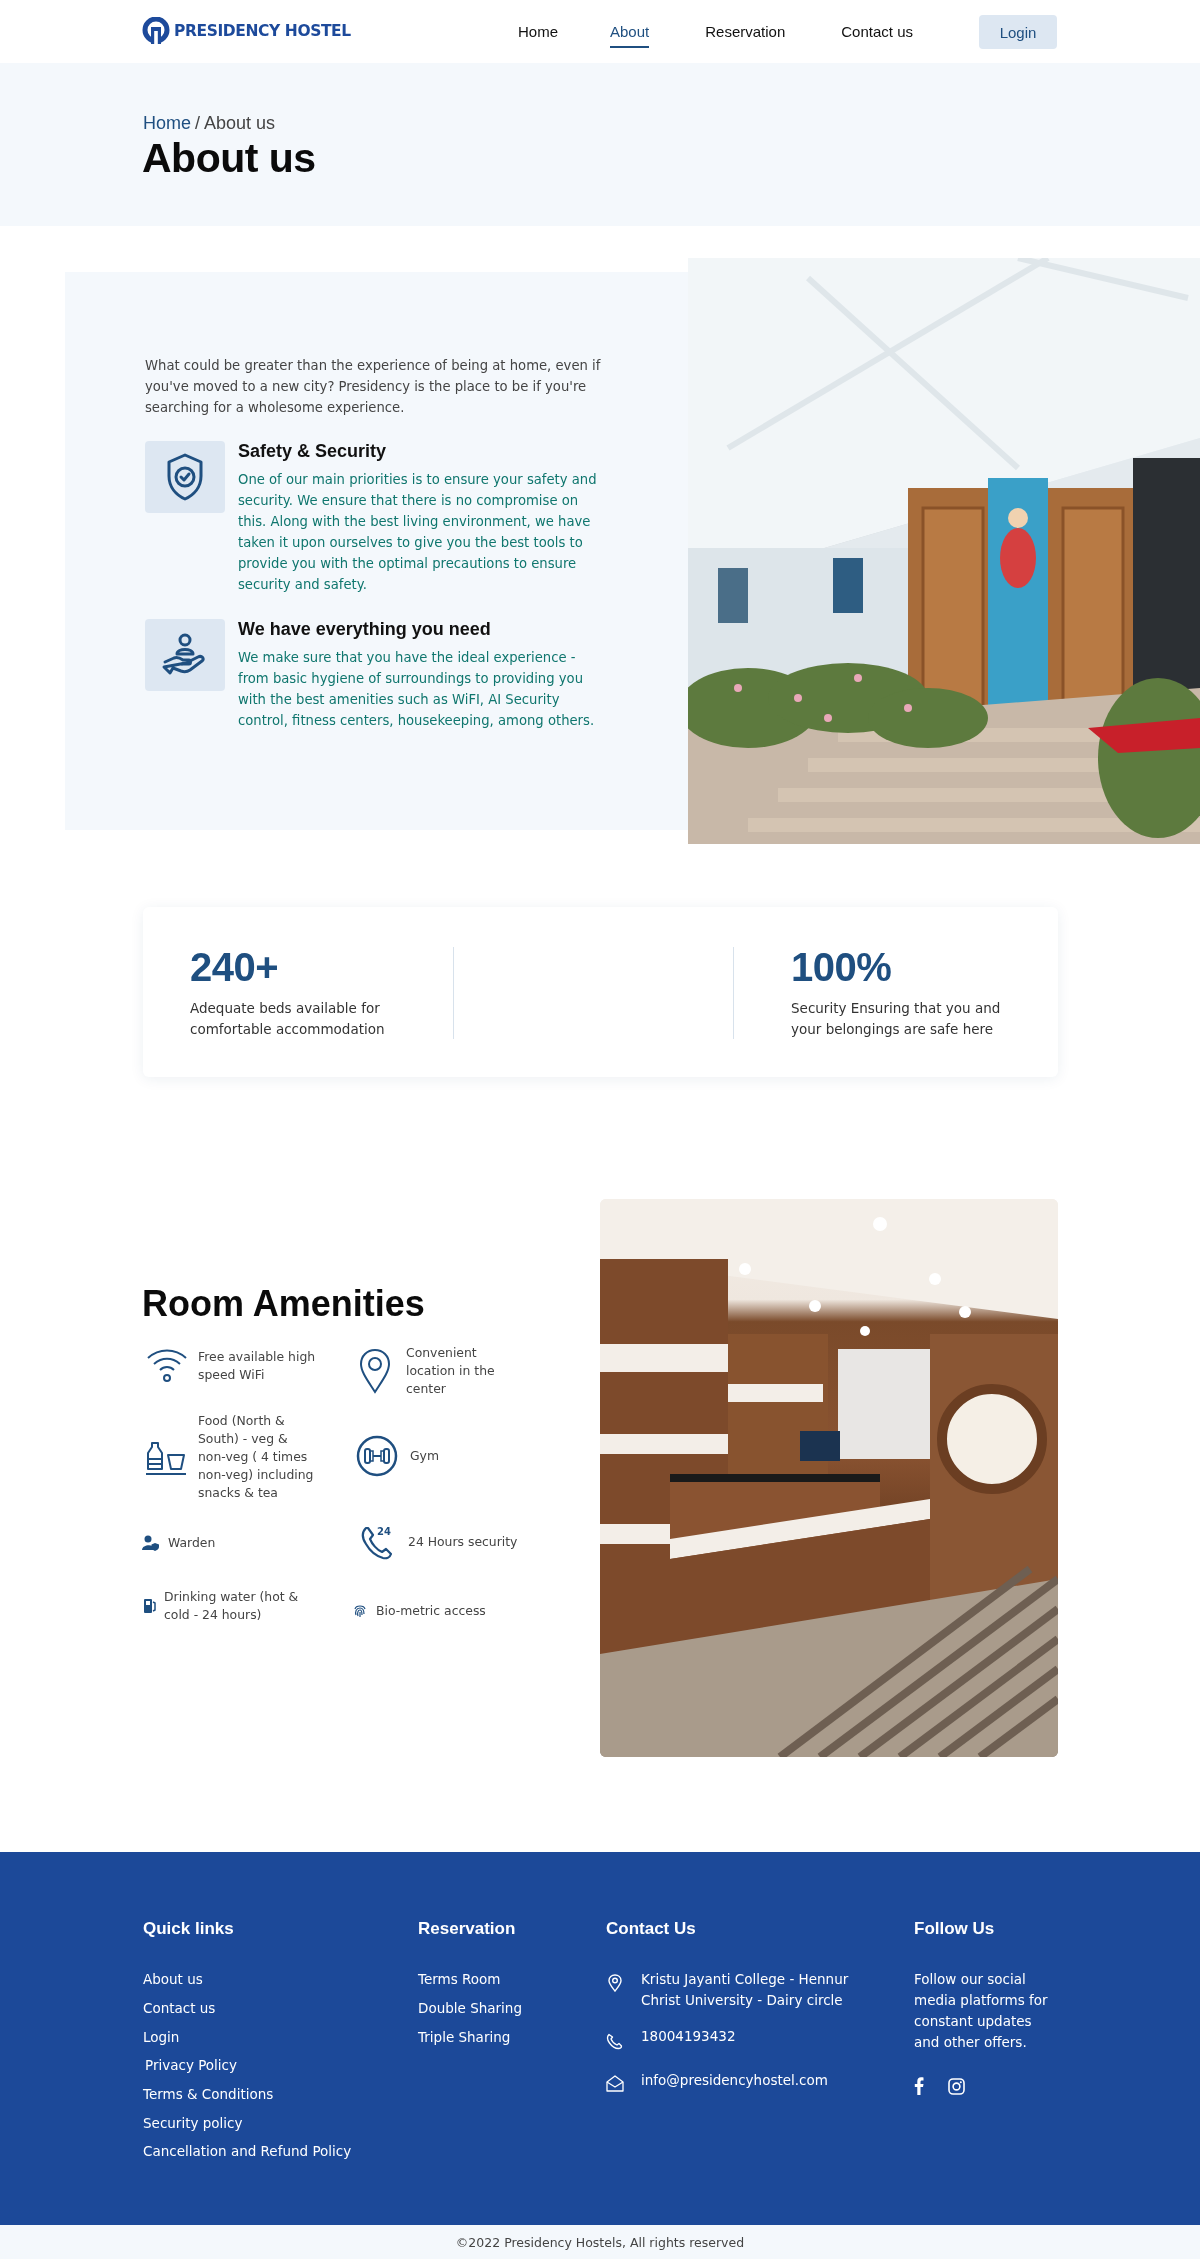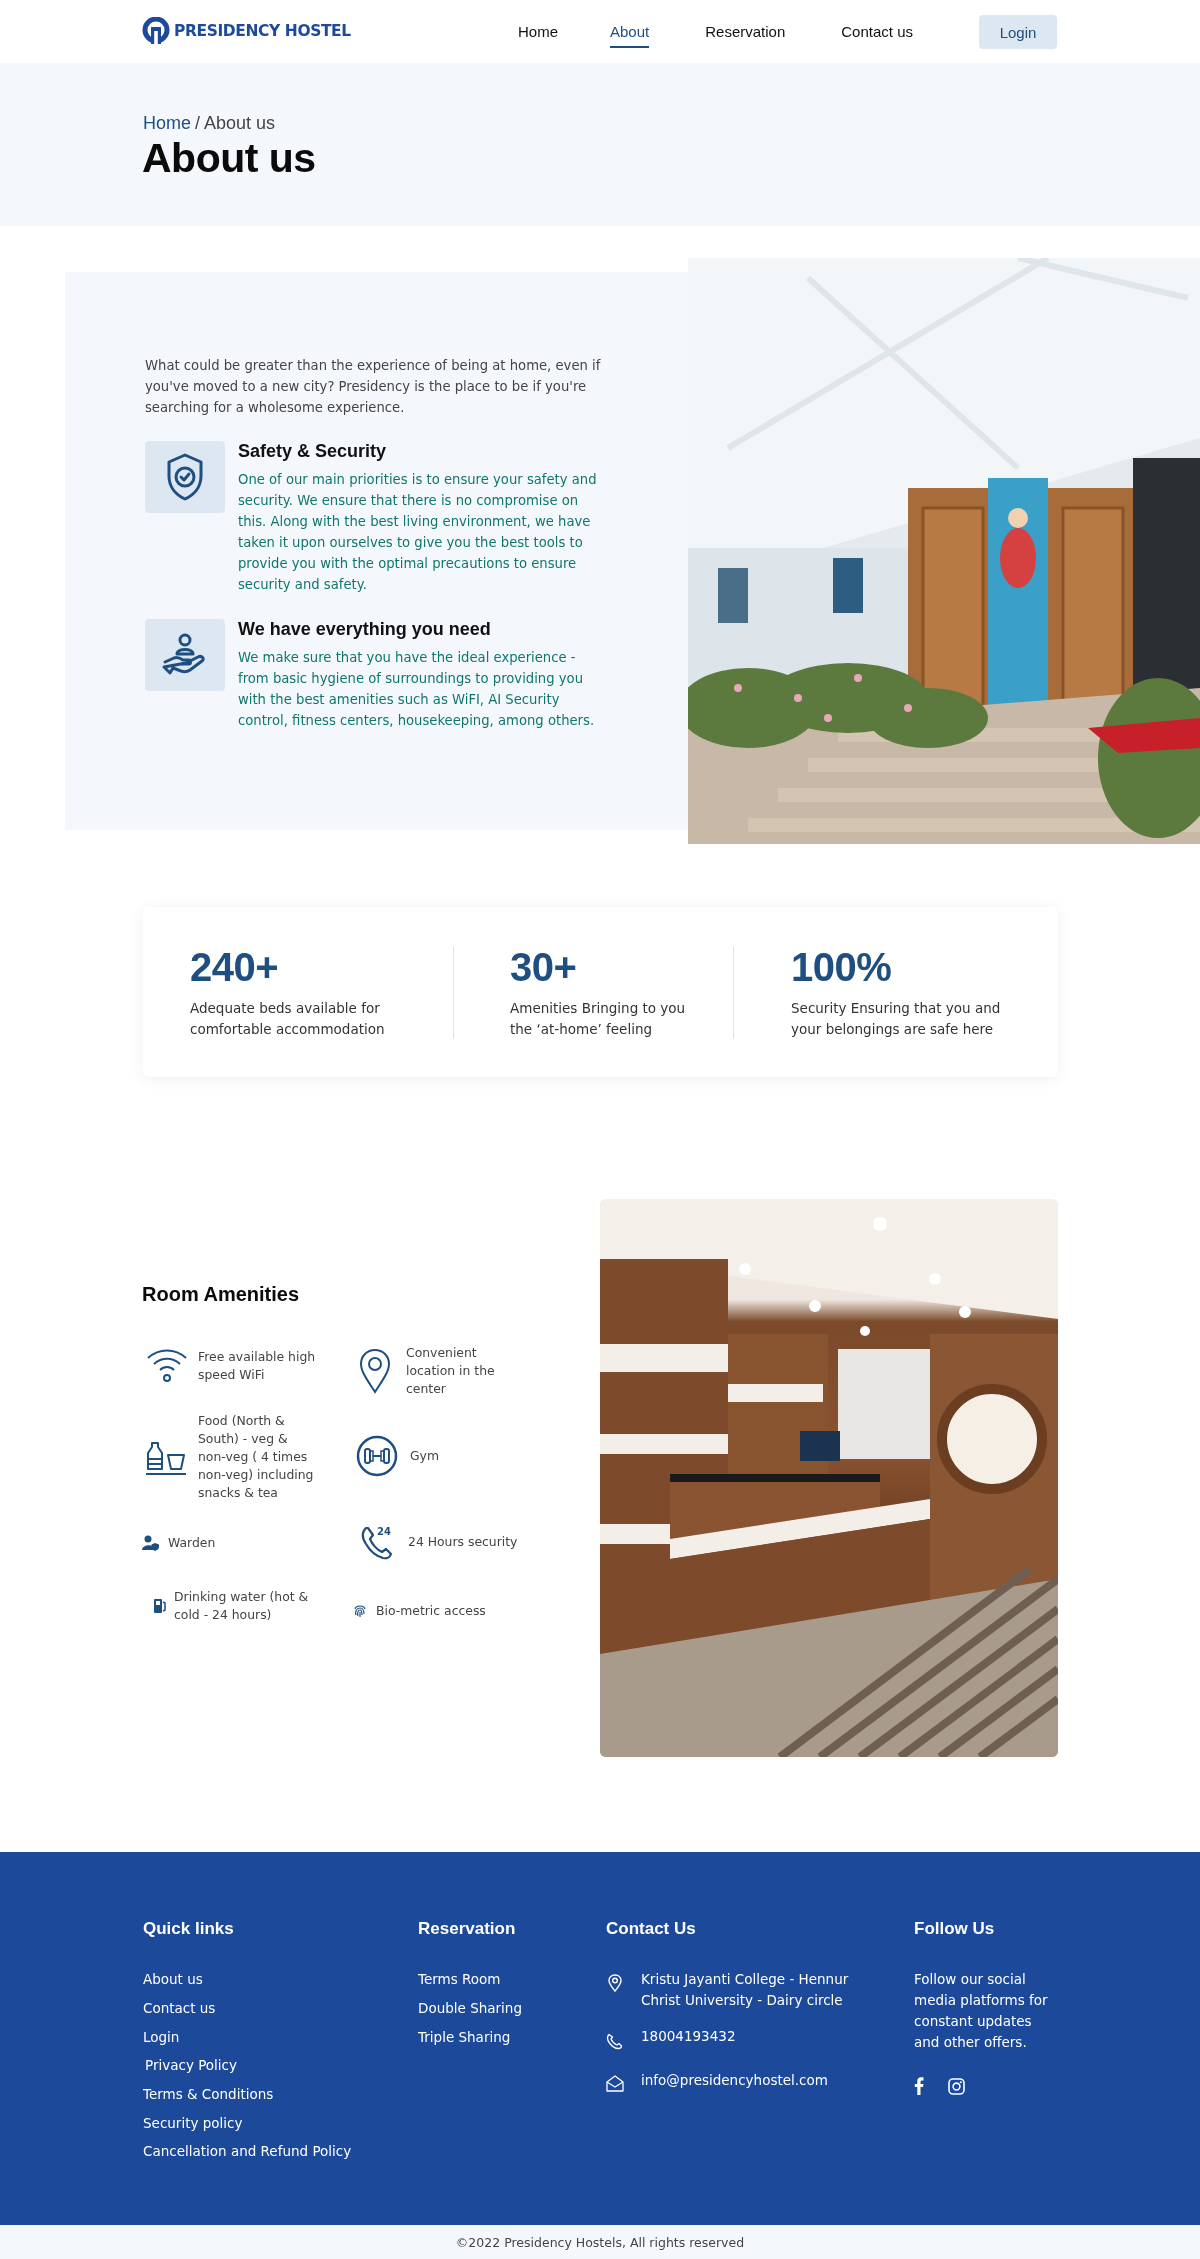--- a/index.html
+++ b/index.html
@@ -38,21 +38,21 @@
     background: linear-gradient(180deg, #eef3f6 0%, #e8eef2 35%, #c8cdd0 55%, #a2704a 65%, #8a5a36 75%, #6e7456 85%, #8c8a7c 100%); }
 
   
   .stats { position: absolute; left: 143px; top: 907px; width: 915px; height: 170px; background: #fff; border-radius: 6px; box-shadow: 0 2px 14px rgba(30,60,100,0.08); }
   .stat { position: absolute; top: 38px; }
   .stat-value { font-size: 40px; font-weight: bold; color: #1f4f80; letter-spacing: -0.5px; }
   .stat-label { margin-top: 8px; font-family: "DejaVu Sans", sans-serif; font-size: 13.5px; line-height: 21px; color: #333; width: 220px; }
   .stat-divider { position: absolute; top: 40px; width: 1px; height: 92px; background: #d8e2ec; }
 
   
-  .amen-title { position: absolute; left: 142px; top: 1283px; font-size: 20px; font-weight: bold; color: #0b0b0b; }
+  .amen-title { position: absolute; left: 142px; top: 1283px; font-size: 36px; font-weight: bold; color: #0b0b0b; }
   .amen-item { position: absolute; display: flex; align-items: center; }
   .amen-text { font-family: "DejaVu Sans", sans-serif; font-size: 12.4px; line-height: 18px; color: #444; }
   .amen-photo { position: absolute; left: 600px; top: 1199px; width: 458px; height: 558px; border-radius: 6px; overflow: hidden;
     background: linear-gradient(180deg, #f3ede6 0%, #efe7df 18%, #7a4a2a 22%, #8a5331 45%, #6b3e22 60%, #a79a8b 72%, #8e8072 100%); }
 
   
   .footer { position: absolute; left: 0; top: 1852px; width: 1200px; height: 373px; background: #1c4999; }
   .f-head { position: absolute; top: 67px; font-size: 17px; font-weight: bold; color: #fff; }
   .f-link { position: absolute; font-family: "DejaVu Sans", sans-serif; font-size: 13.5px; color: #fff; text-decoration: none; white-space: nowrap; }
   .f-text { position: absolute; font-family: "DejaVu Sans", sans-serif; font-size: 13.5px; line-height: 21px; color: #fff; }
@@ -161,24 +161,20 @@
     </svg>
   </div>
 </div>
 
 <section class="stats">
   <div class="stat" style="left:47px;">
     <div class="stat-value">240+</div>
     <div class="stat-label">Adequate beds available for comfortable accommodation</div>
   </div>
   <div class="stat-divider" style="left:310px;"></div>
-  <div class="stat" style="left:367px;">
-    <div class="stat-value">30+</div>
-    <div class="stat-label" style="width:180px;">Amenities Bringing to you the ‘at-home’ feeling</div>
-  </div>
   <div class="stat-divider" style="left:590px;"></div>
   <div class="stat" style="left:648px;">
     <div class="stat-value">100%</div>
     <div class="stat-label" style="width:230px;">Security Ensuring that you and your belongings are safe here</div>
   </div>
 </section>
 
 <section>
   <h2 class="amen-title">Room Amenities</h2>
 
@@ -233,21 +229,21 @@
   </div>
 
   <div class="amen-item" style="left:360px; top:1524px;">
     <svg width="34" height="36" viewBox="0 0 34 36" style="margin-right:14px;">
       <path d="M6 4 C2 8 2 14 6 20 C10 27 16 32 23 34 C27 35 30 33 31 30 L26 25 L22 28 C17 26 12 20 10 15 L13 11 L8 4 Z" fill="none" stroke="#1f4f80" stroke-width="2.2" stroke-linejoin="round"></path>
       <text x="17" y="11" font-family="DejaVu Sans, sans-serif" font-size="10" font-weight="bold" fill="#1f4f80">24</text>
     </svg>
     <span class="amen-text">24 Hours security</span>
   </div>
 
-  <div class="amen-item" style="left:153px; top:1588px;">
+  <div class="amen-item" style="left:143px; top:1588px;">
     <svg width="14" height="16" viewBox="0 0 14 16" style="margin-right:7px;">
       <rect x="1" y="1" width="8" height="14" rx="1" fill="#1f4f80"></rect>
       <rect x="3" y="3" width="4" height="4" fill="#fff"></rect>
       <path d="M10 4 L12 5 L12 12 L10 13" fill="none" stroke="#1f4f80" stroke-width="1.5"></path>
     </svg>
     <span class="amen-text" style="width:140px;">Drinking water (hot &amp; cold - 24 hours)</span>
   </div>
 
   <div class="amen-item" style="left:352px; top:1602px;">
     <svg width="16" height="16" viewBox="0 0 16 16" style="margin-right:8px;">

